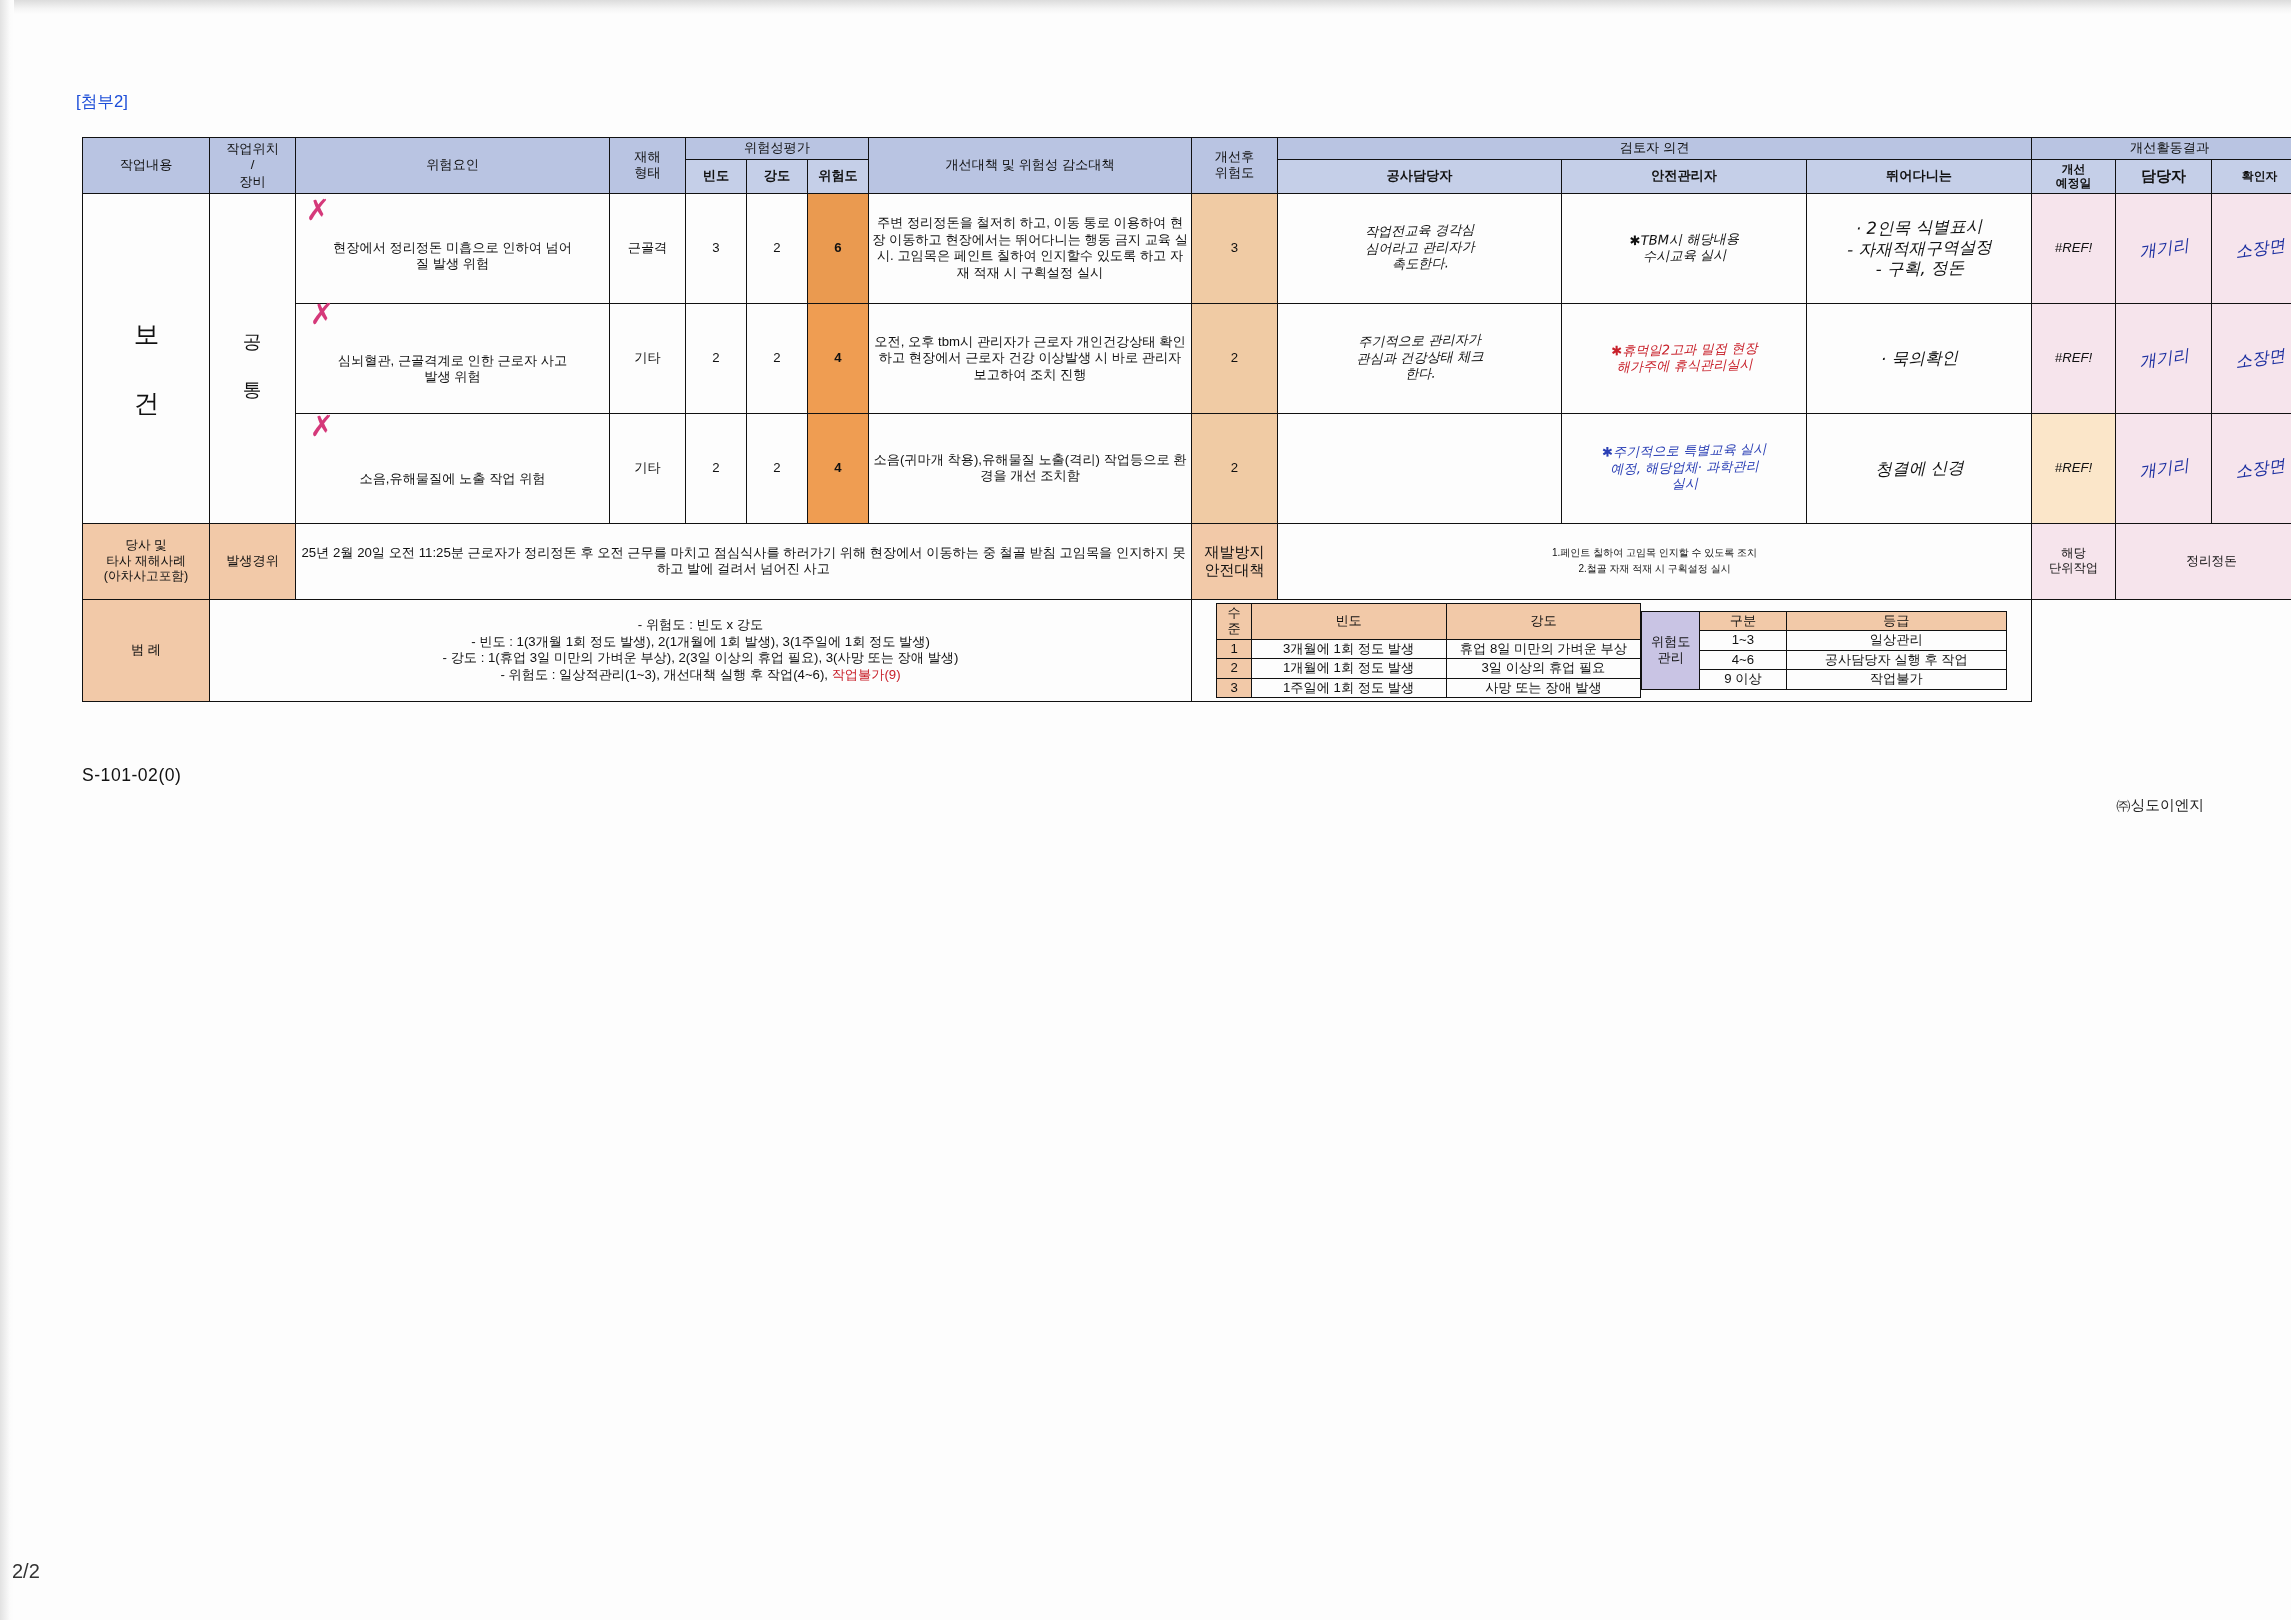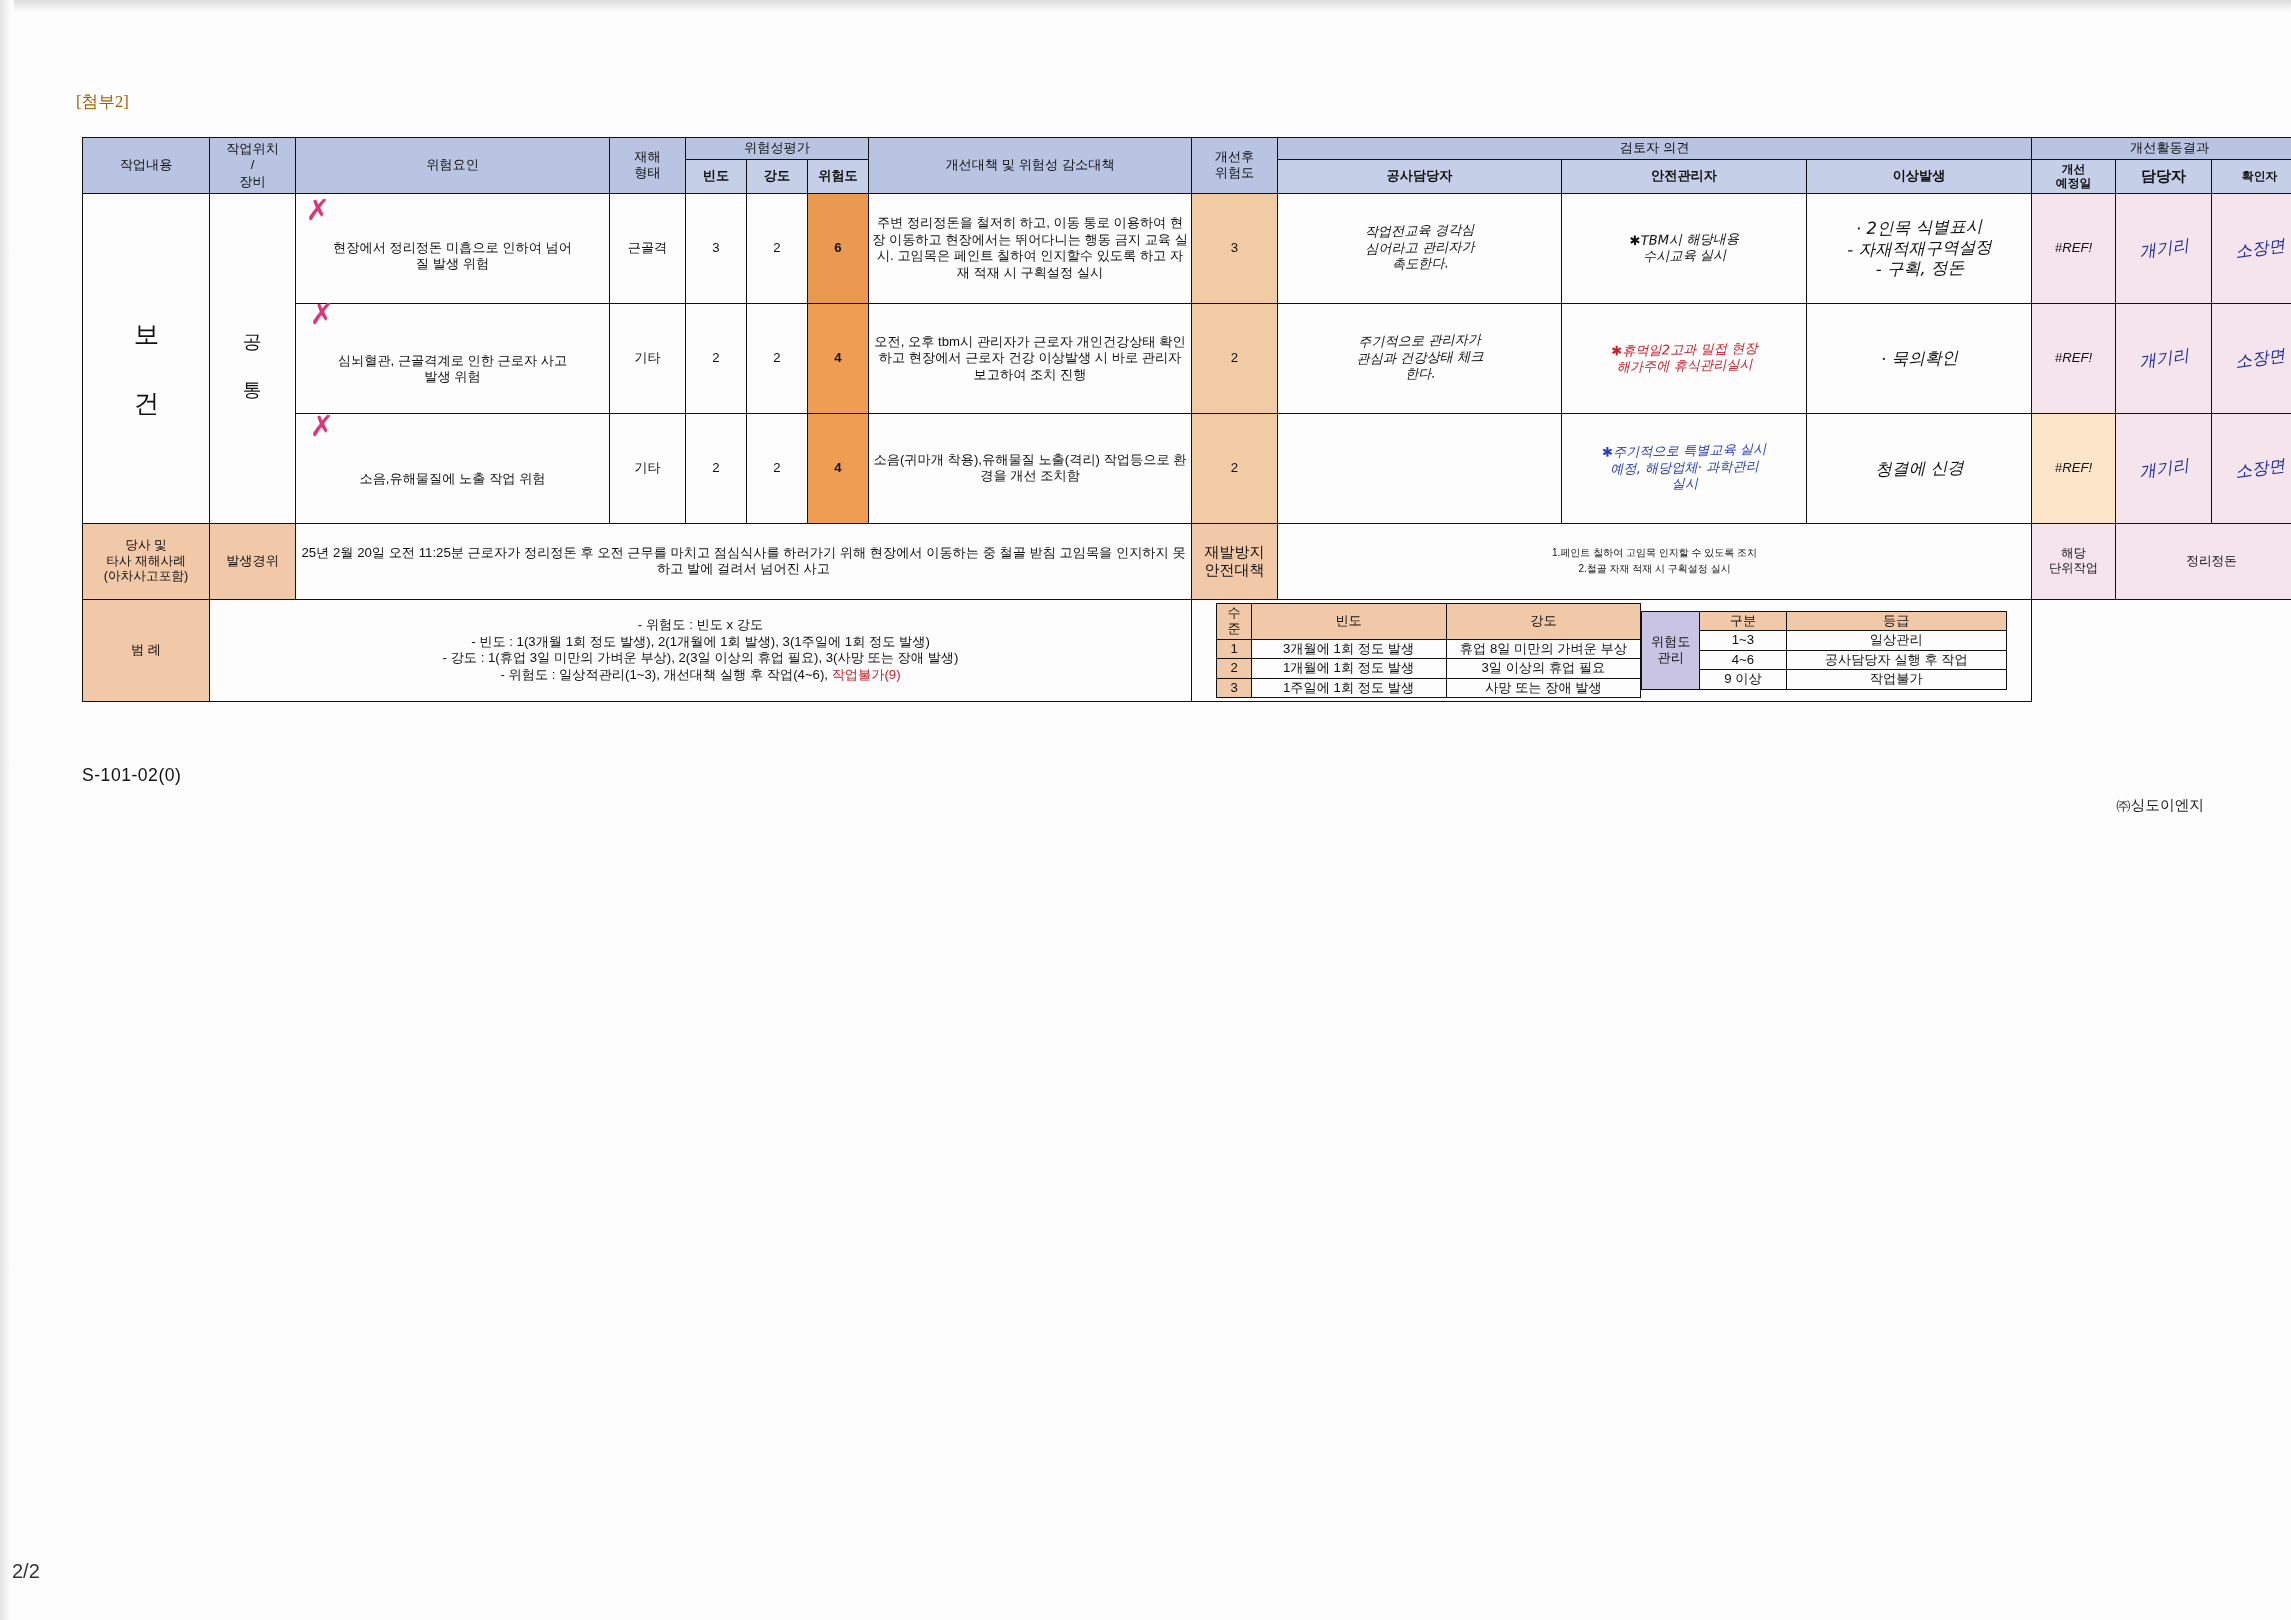--- a/index.html
+++ b/index.html
@@ -2,21 +2,21 @@
 <html><head>
 <meta charset="utf-8">
 <style>
   html,body{margin:0;padding:0;background:#e9e9e9;}
   body{font-family:"Liberation Sans","DejaVu Sans",sans-serif;}
   .page{position:relative;width:2292px;height:1620px;background:#fdfdfd;margin:0 auto;overflow:hidden;}
   .scan-edge{position:absolute;left:0;top:0;width:100%;height:13.7px;
     background:linear-gradient(180deg,#dcdcdc 0%,#f4f4f4 60%,#fdfdfd 100%);}
   .scan-edge-l{position:absolute;left:0;top:0;width:13.7px;height:100%;
     background:linear-gradient(90deg,#e2e2e2 0%,#fbfbfb 70%,#fdfdfd 100%);}
-  .attach{position:absolute;left:76px;top:90px;font-size:16.7px;color:#a16207;font-family:Liberation Serif, serif;}
+  .attach{position:absolute;left:76px;top:90px;font-size:16.7px;color:#1d4ed8;}
   .docid{position:absolute;left:82px;top:765px;font-size:17.6px;color:#111;letter-spacing:0.5px;}
   .corp{position:absolute;right:88px;top:796px;font-size:14.7px;color:#222;}
   .pagenum{position:absolute;left:12px;top:1560px;width:100%;text-align:left;font-size:20px;color:#333;}
 
   table.main{position:absolute;left:82px;top:137px;border-collapse:collapse;
     width:2129px;table-layout:fixed;}
   table.main td,table.main th{border:1px solid #111;font-size:13.2px;color:#111;
     padding:2px 2.9px;vertical-align:middle;text-align:center;line-height:1.25;}
   .hdr{background:#b9c4e2;font-weight:normal;font-size:13.7px;}
   .hdr2{background:#c5cfe8;}
@@ -87,21 +87,21 @@
 위험도</th>
       <th class="hdr" colspan="3">검토자 의견</th>
       <th class="hdr" colspan="3">개선활동결과</th>
     </tr>
     <tr>
       <th class="hdr2">빈도</th>
       <th class="hdr2">강도</th>
       <th class="hdr2">위험도</th>
       <th class="hdr2">공사담당자</th>
       <th class="hdr2">안전관리자</th>
-      <th class="hdr2">이상발생</th>
+      <th class="hdr2">뛰어다니는</th>
       <th class="hdr2" style="white-space:pre-line;font-size:11.8px">개선
 예정일</th>
       <th class="hdr2" style="font-size:15px">담당자</th>
       <th class="hdr2" style="font-size:11.8px">확인자</th>
     </tr>
 
     <tr style="height:110px">
       <td rowspan="3">
         <span class="vert">보
 건</span>

